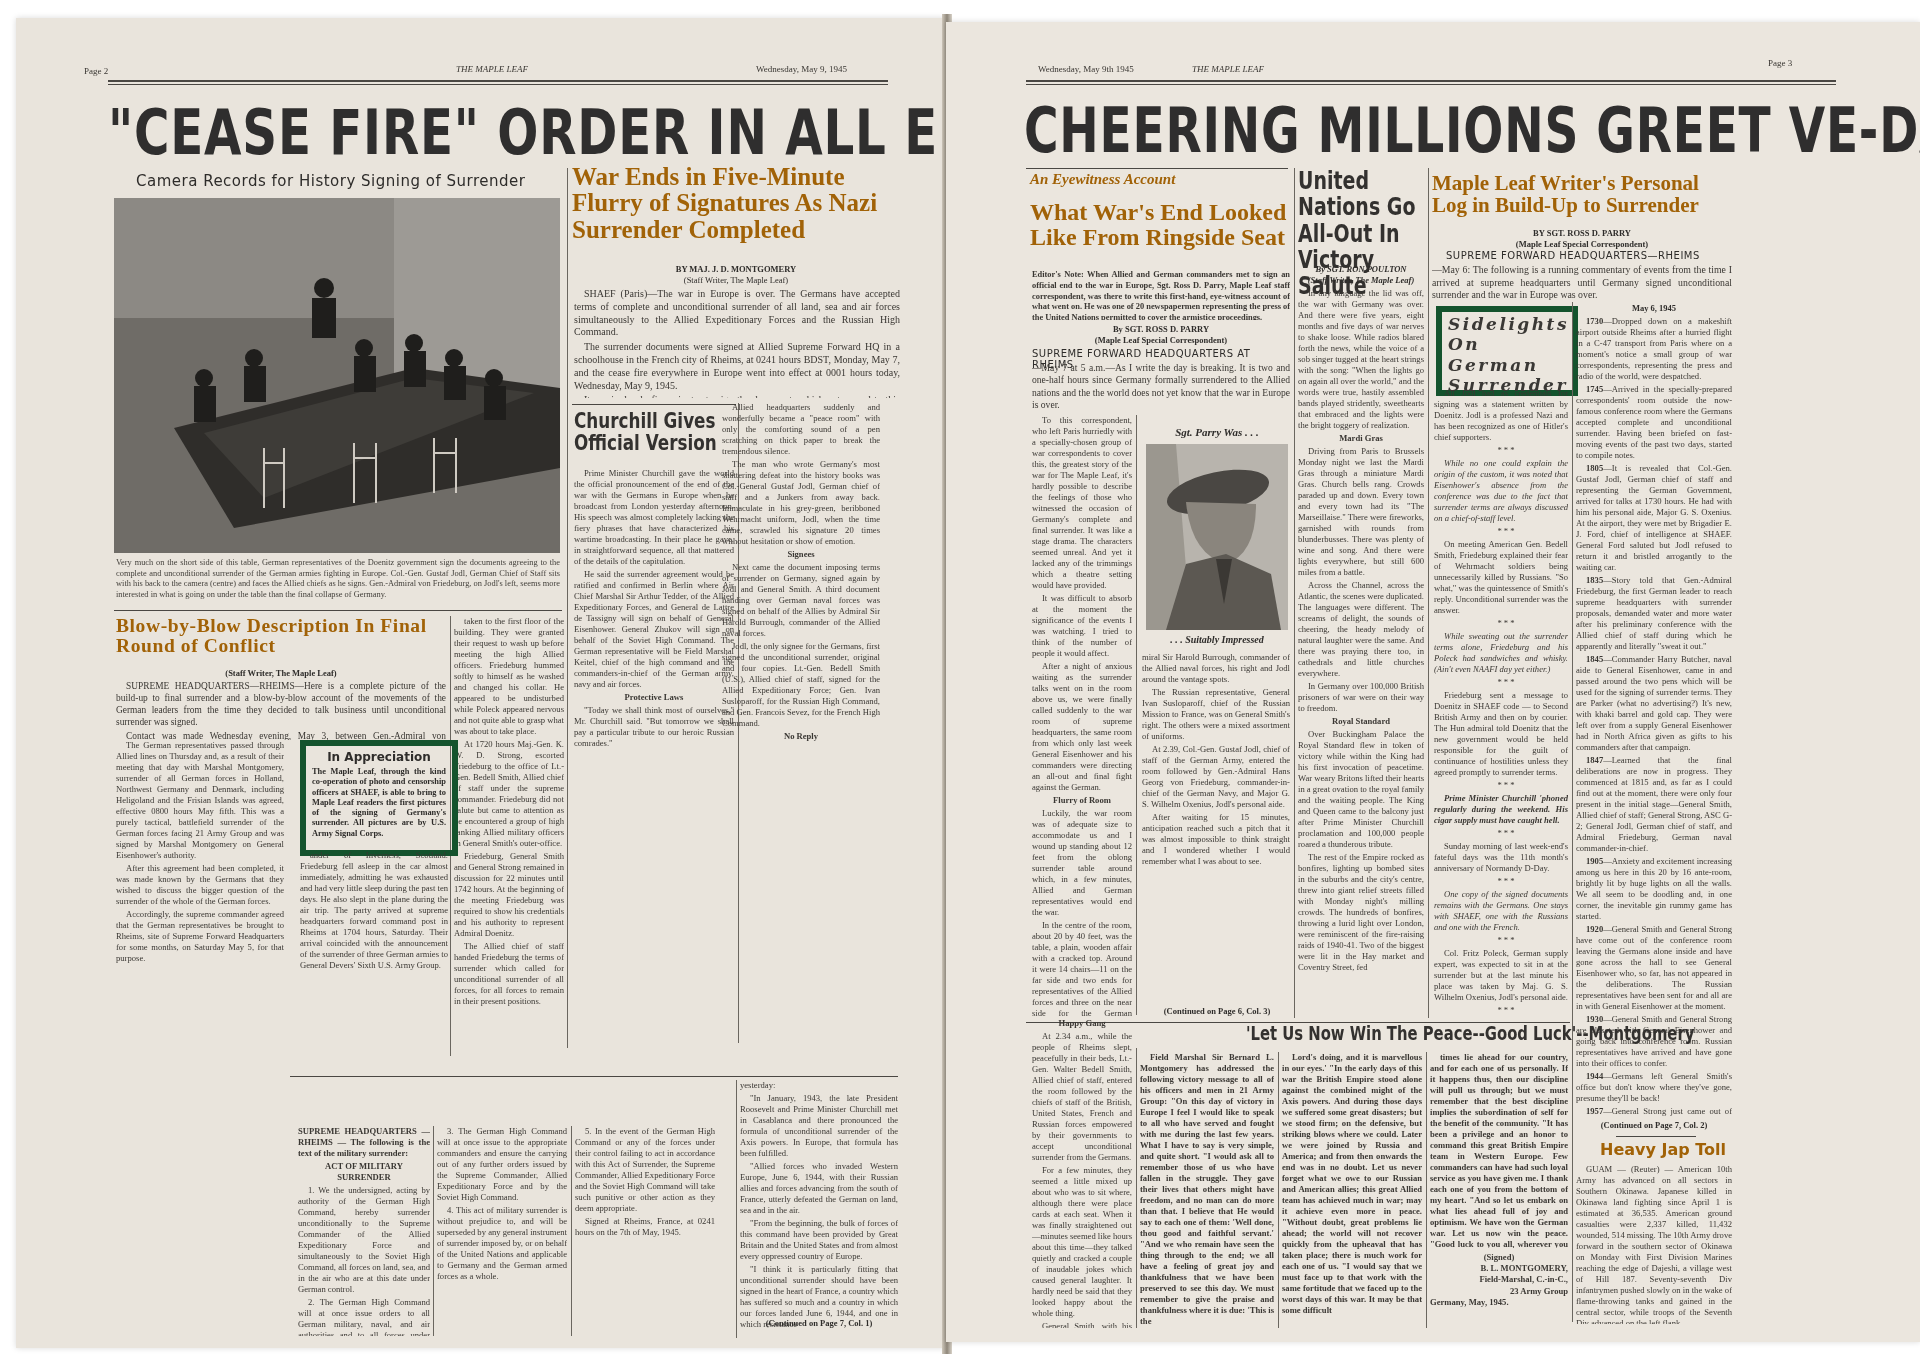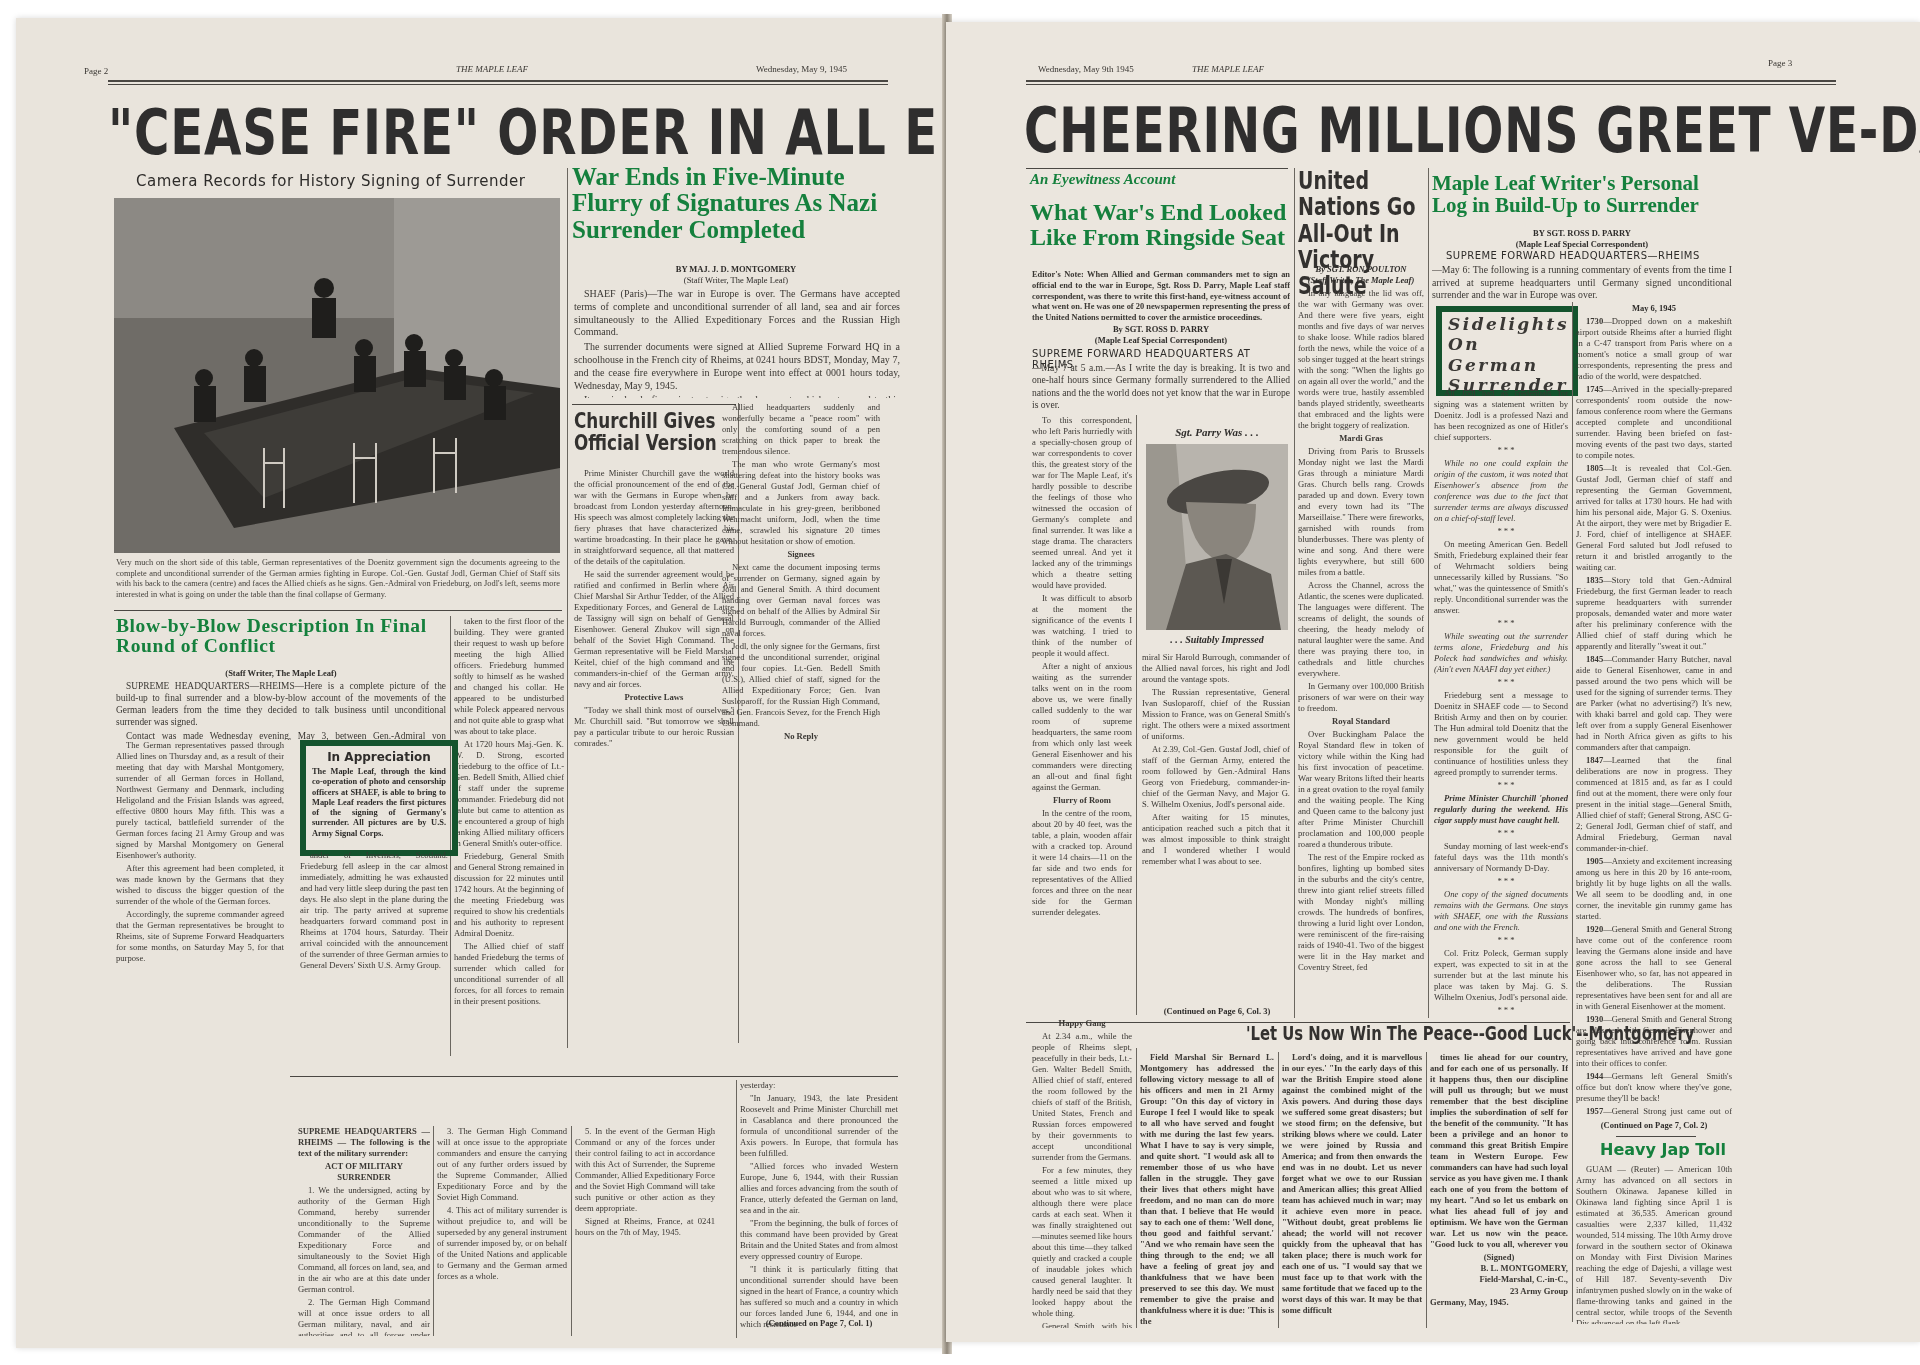--- a/index.html
+++ b/index.html
@@ -5,21 +5,21 @@
   html,body{margin:0;padding:0;}
   body{width:1920px;height:1365px;background:#ffffff;position:relative;overflow:hidden;font-family:"DejaVu Serif",serif;color:#2e2c2a;}
   .page{position:absolute;background:#e9e4dc;box-shadow:0 0 6px rgba(0,0,0,.15);overflow:hidden;}
   .page.left{left:16px;top:18px;width:930px;height:1330px;}
   .page.right{left:946px;top:22px;width:974px;height:1320px;background:#ebe6de;}
   .fold{position:absolute;left:942px;top:14px;width:10px;height:1340px;background:linear-gradient(90deg,#cfc8bc,#8f877a,#d8d2c8);}
   .folio{position:absolute;font-size:9px;font-family:"Liberation Serif",serif;color:#3a3733;}
   .rule{position:absolute;height:0;border-top:2px solid #4a4743;}
   .rule2{position:absolute;height:0;border-top:1px solid #4a4743;}
   .banner{position:absolute;font-family:"DejaVu Sans",sans-serif;font-weight:bold;color:#2f2e2e;letter-spacing:1px;transform-origin:left top;white-space:nowrap;}
-  .hd{position:absolute;font-family:"Liberation Serif",serif;font-weight:bold;color:#15803d;line-height:1.05;}
+  .hd{position:absolute;font-family:"Liberation Serif",serif;font-weight:bold;color:#a16207;line-height:1.05;}
   .hdc{position:absolute;font-family:"DejaVu Sans",sans-serif;font-weight:bold;color:#33312f;line-height:1.05;transform-origin:left top;}
   .by{position:absolute;font-size:8.5px;font-weight:bold;text-align:center;font-family:"Liberation Serif",serif;line-height:1.2;}
   .txt{position:absolute;font-family:"Liberation Serif",serif;font-size:8.6px;line-height:1.28;text-align:justify;color:#3a3733;overflow:hidden;}
   .txt p{margin:0 0 2px 0;text-indent:10px;}
   .col-rule{position:absolute;width:0;border-left:1px solid #6a665f;}
   .photo{position:absolute;background:linear-gradient(160deg,#8a8782 0%,#5c5a56 35%,#9b9893 55%,#4e4c48 80%,#7a7772 100%);overflow:hidden;}
   .photo .scene{position:absolute;inset:0;}
   .box{position:absolute;border:6px solid #14532d;}
   .italic{font-style:italic;}
   .caption{position:absolute;font-family:"Liberation Serif",serif;font-size:8.4px;line-height:1.25;color:#44413c;text-align:justify;}
@@ -176,20 +176,21 @@
   <div class="smallcap" style="left:86px;top:326px;width:262px;font-size:10px;">SUPREME FORWARD HEADQUARTERS AT RHEIMS</div>
   <div class="txt" style="left:86px;top:340px;width:258px;height:52px;font-size:9.6px;">
     <p style="text-indent:0;">—May 7 at 5 a.m.—As I write the day is breaking. It is two and one-half hours since Germany formally surrendered to the Allied nations and the the world does not yet know that the war in Europe is over.</p>
     <p>To this correspondent, who left Paris hurriedly with a specially-chosen group of war correspondents to cover this, the greatest story of the war for The Maple Leaf, it's hardly possible to describe the feelings of those who witnessed the occasion of Germany's complete and final surrender. It was like a stage drama. The characters seemed unreal. And yet it lacked any of the trimmings which a theatre setting would have provided.</p>
   </div>
   <div class="txt" style="left:86px;top:393px;width:100px;height:605px;">
     <p>To this correspondent, who left Paris hurriedly with a specially-chosen group of war correspondents to cover this, the greatest story of the war for The Maple Leaf, it's hardly possible to describe the feelings of those who witnessed the occasion of Germany's complete and final surrender. It was like a stage drama. The characters seemed unreal. And yet it lacked any of the trimmings which a theatre setting would have provided.</p>
     <p>It was difficult to absorb at the moment the significance of the events I was watching. I tried to think of the number of people it would affect.</p>
     <p>After a night of anxious waiting as the surrender talks went on in the room above us, we were finally called suddenly to the war room of supreme headquarters, the same room from which only last week General Eisenhower and his commanders were directing an all-out and final fight against the German.</p>
     <p style="text-align:center;text-indent:0;font-weight:bold;">Flurry of Room</p>
+    <p>Luckily, the war room was of adequate size to accommodate us and I wound up standing about 12 feet from the oblong surrender table around which, in a few minutes, Allied and German representatives would end the war.</p>
     <p>In the centre of the room, about 20 by 40 feet, was the table, a plain, wooden affair with a cracked top. Around it were 14 chairs—11 on the far side and two ends for representatives of the Allied forces and three on the near side for the German surrender delegates.</p>
 
   </div>
   <div class="col-rule" style="left:190px;top:393px;height:600px;"></div>
 
   <div class="by italic" style="left:196px;top:404px;width:150px;font-size:11px;">Sgt. Parry Was . . .</div>
   <div class="photo" style="left:200px;top:422px;width:142px;height:186px;background:#8f8b85;">
     <svg class="scene" viewBox="0 0 142 186" width="142" height="186">
       <rect width="142" height="186" fill="#b8b4ad"></rect>
       <path d="M0 0 L30 0 L45 186 L0 186Z" fill="#9b978f"></path>

